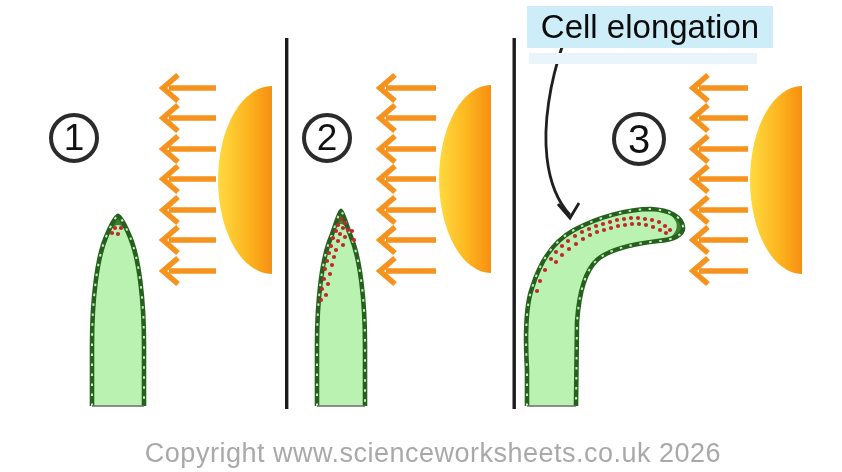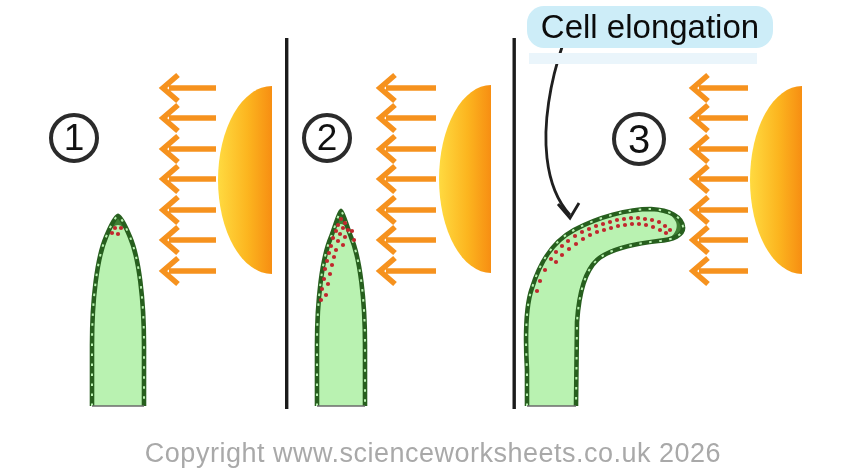--- a/index.html
+++ b/index.html
@@ -13,21 +13,21 @@
     display:flex;align-items:center;justify-content:center;
     color:#111;background:#fff;box-sizing:border-box;
     font-family:"Liberation Sans",sans-serif;
   }
   .badge-1{left:49px;top:113px;width:50px;height:50px;font-size:37px;}
   .badge-2{left:302px;top:113px;width:50px;height:50px;font-size:37px;}
   .badge-3{left:612px;top:112px;width:54px;height:54px;font-size:40px;}
   .elong-label{
     position:absolute;left:527px;top:6px;width:246px;height:42px;
     background:#cdedf8;color:#0b0b0b;font-size:33px;line-height:42px;
-    text-align:center;white-space:nowrap;border-radius:17px;
+    text-align:center;white-space:nowrap;
   }
   .elong-echo{
     position:absolute;left:529px;top:53px;width:228px;height:11px;
     background:#eaf5fb;
   }
   .copyright{
     position:absolute;left:12px;top:438px;width:842px;height:30px;
     text-align:center;color:#a9a9a9;font-size:27px;line-height:30px;
     letter-spacing:0.5px;
   }

